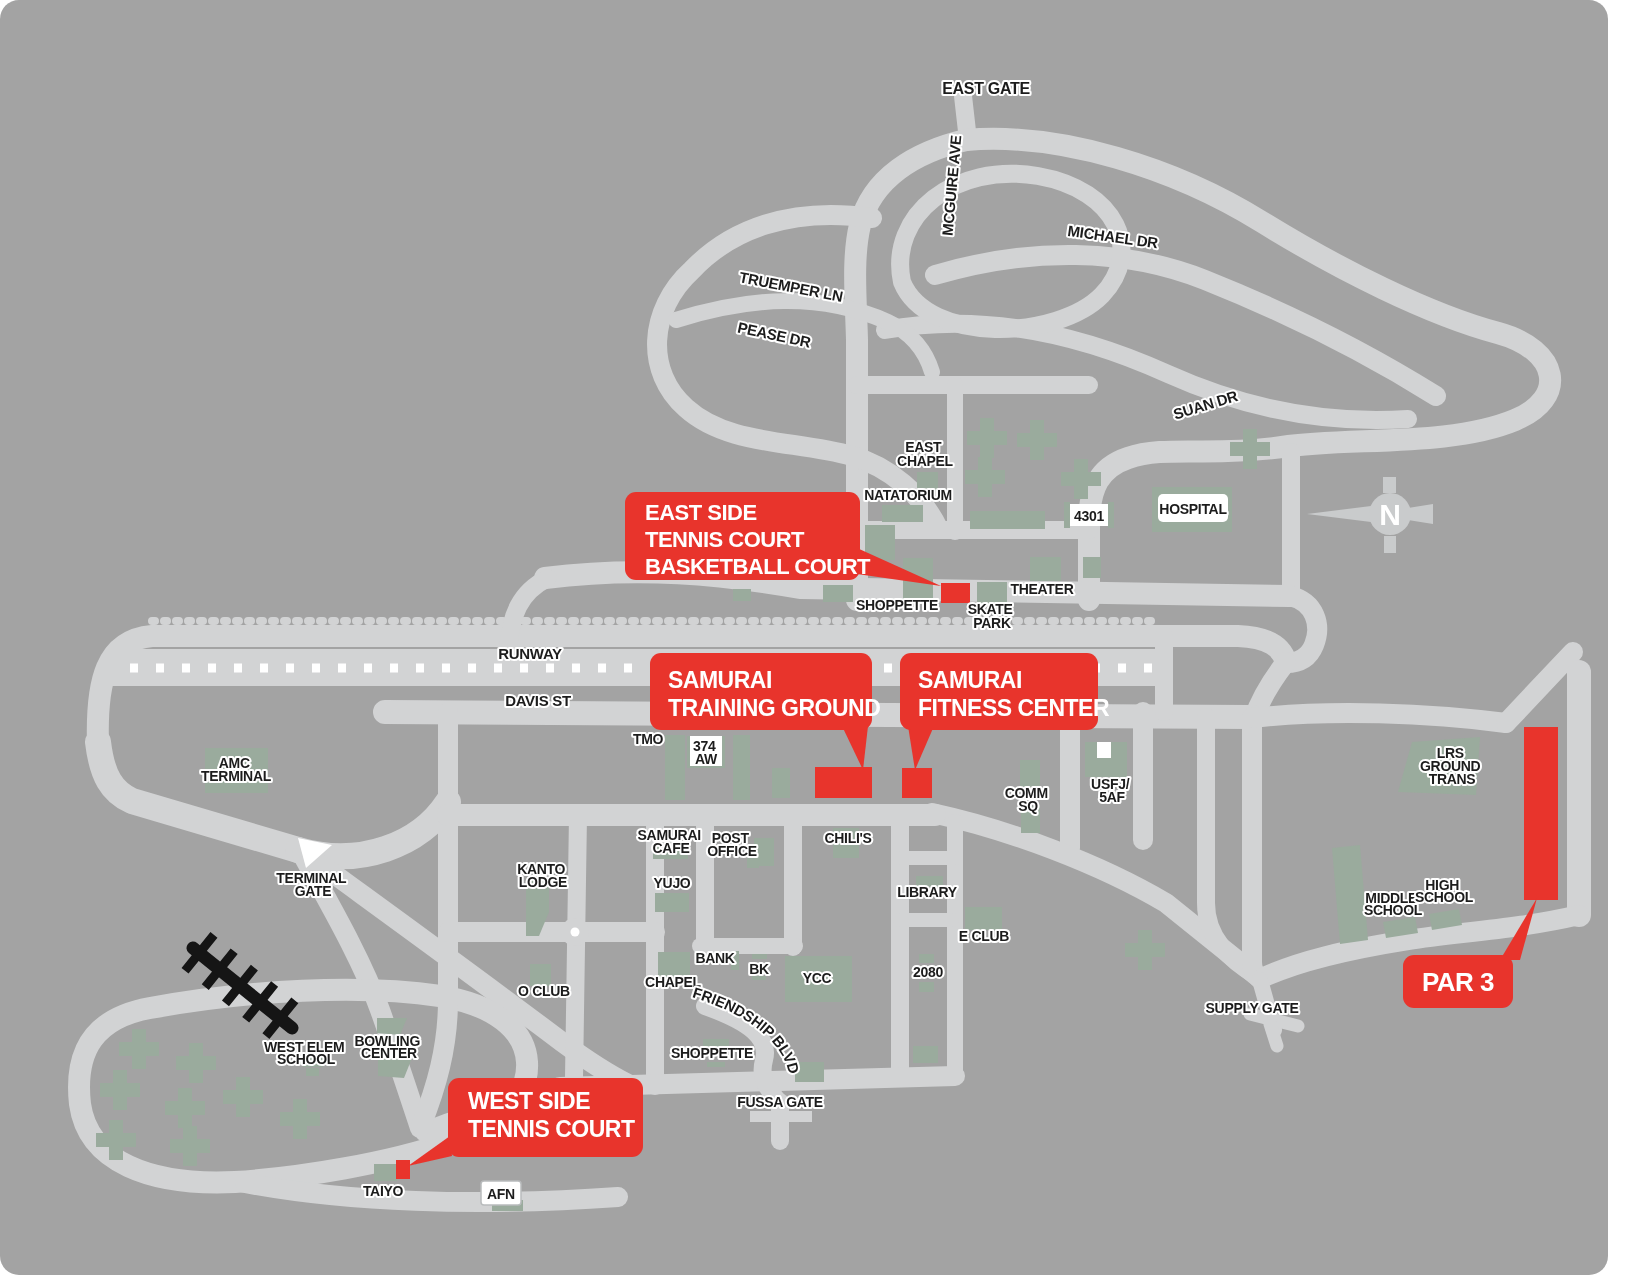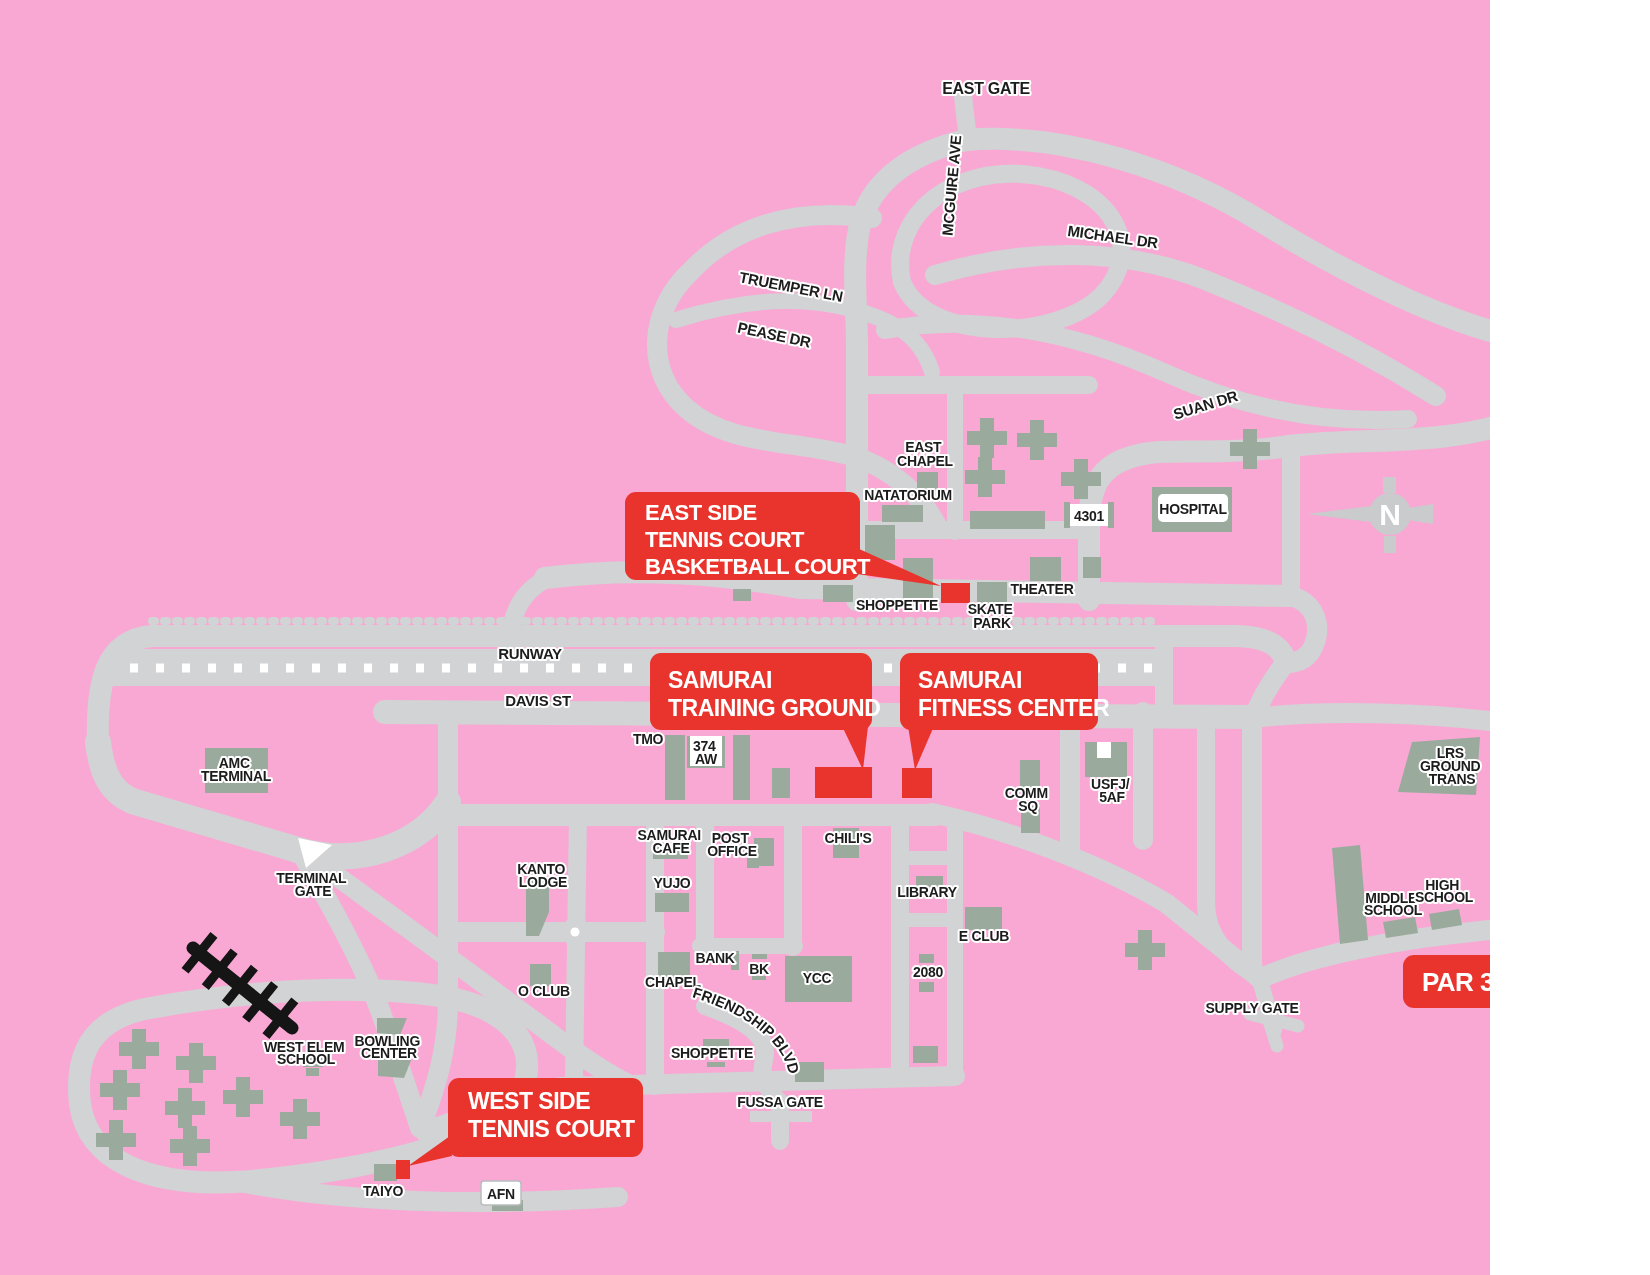--- a/index.html
+++ b/index.html
@@ -1,16 +1,16 @@
 <!DOCTYPE html>
 <html><head>
 <meta charset="utf-8">
 <style>
   html,body{margin:0;padding:0;background:#ffffff;}
-  .stage{width:1490px;height:1275px;position:relative;background:#f9a8d4;overflow:hidden;}
+  .stage{width:1608px;height:1275px;position:relative;background:#a3a3a3;overflow:hidden;border-radius:19px;}
   svg{display:block;font-family:"Liberation Sans",sans-serif;}
   .road{stroke:#d2d3d4;fill:none;stroke-linecap:round;stroke-linejoin:round;}
   .lbl{font-weight:bold;font-size:14px;fill:#1c1c1c;stroke:#ffffff;stroke-width:4px;
        paint-order:stroke;stroke-linejoin:round;letter-spacing:-0.3px;text-anchor:middle;}
   .lbl-rd{font-size:15px;}
   .lbl-big{font-size:16px;}
   .callout-box{fill:#e8342c;}
   .callout-txt{font-weight:bold;fill:#ffffff;font-size:23px;letter-spacing:-0.5px;}
   .callout-txt-s{font-size:22px;}
   .callout-txt-c{text-anchor:middle;font-size:26px;}

